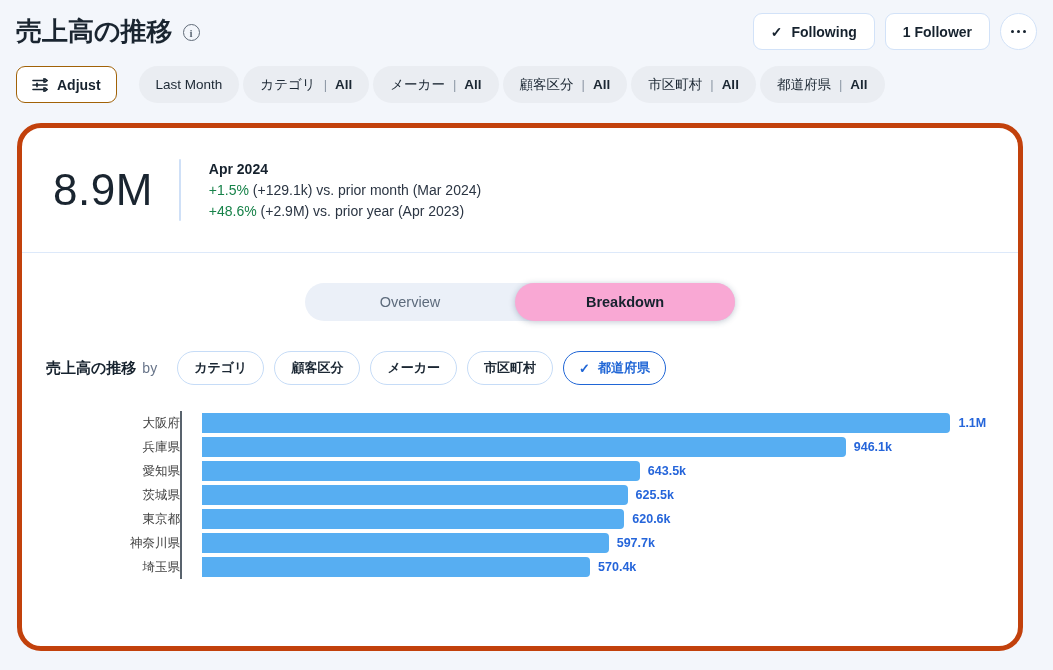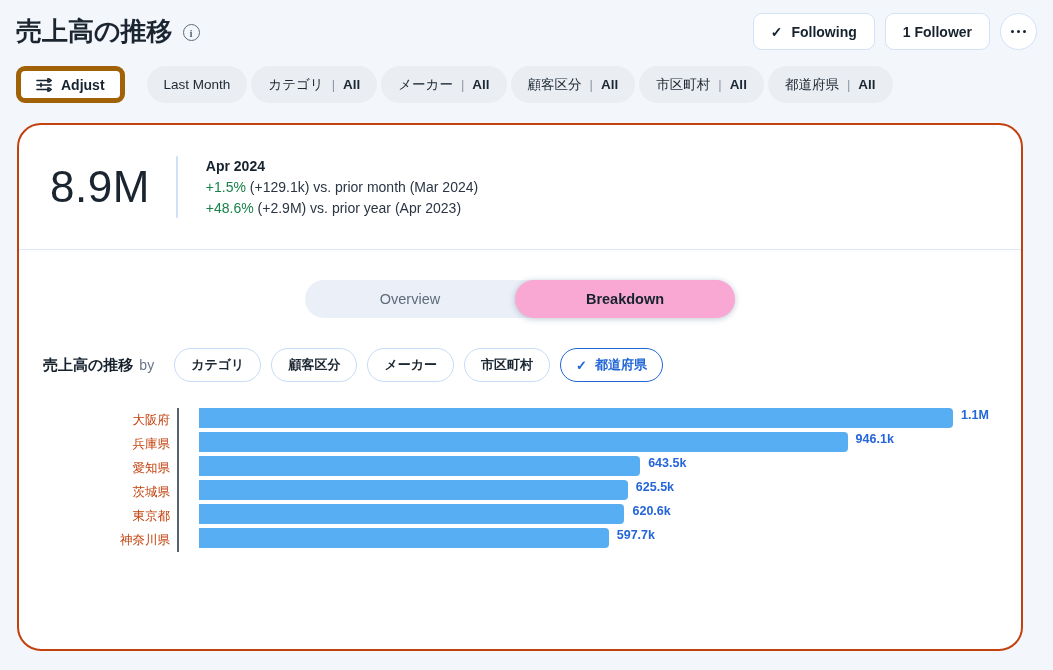--- a/index.html
+++ b/index.html
@@ -44,38 +44,38 @@
   .more-btn .dot { width:3.5px; height:3.5px; border-radius:50%; background:#16222e; }
 
   
   .filter-row {
     display:flex; align-items:center; gap:10px;
     padding:0 16px; margin-top:16px;
   }
   .adjust-btn {
     display:inline-flex; align-items:center; gap:9px;
     height:37px; padding:0 15px; margin-right:12px;
-    background:#fff; border:5px solid #a16207; border-radius:9px;
+    background:#fff; border:1px solid #a16207; border-radius:9px;
     font-size:14px; font-weight:700; color:#16222e;
     font-family:"Liberation Sans", sans-serif; cursor:pointer;
   }
   .filter-chip {
     height:37px; display:inline-flex; align-items:center; gap:8px;
     padding:0 17px; background:#eaedf2; border-radius:19px;
     font-size:13.5px; color:#1b2733; cursor:pointer; white-space:nowrap;
   }
   .chip-sep { color:#8e99a6; font-size:13px; }
   .chip-val { font-weight:700; }
 
   
   .card {
     width:1006px; height:528px;
     margin:20px 0 0 17px;
     background:#fff;
-    border:2px solid #c2410c;
+    border:5px solid #c2410c;
     border-radius:24px;
   }
   .kpi-section { display:flex; align-items:center; height:124px; padding-left:31px; }
   .kpi-value { font-size:44px; font-weight:400; color:#1a2530; letter-spacing:0.5px; }
   .kpi-divider { width:2px; height:62px; background:#cfe0f7; margin:0 28px 0 26px; border-radius:1px; }
   .kpi-details { font-size:14px; color:#2b3543; line-height:21px; }
   .kpi-period { font-weight:700; color:#16222e; }
   .delta-green { color:#178249; }
   .card-divider { height:1px; background:#dde9fa; }
 
@@ -105,26 +105,26 @@
     border:1px solid #c6dcf7; border-radius:17px; background:#fff;
     font-size:13px; font-weight:600; color:#1b2733; cursor:pointer; white-space:nowrap;
   }
   .by-chip.selected { border:1.5px solid #2066d6; color:#2066d6; padding:0 15px; }
   .by-chip .chk { font-size:13px; }
 
   
   .chart { margin:26px 24px 0 24px; }
   .bar-row { display:flex; align-items:center; height:24px; }
   .row-label {
-    width:134px; flex:none; text-align:right; padding-right:7px;
-    font-size:12.5px; color:#c2410c; white-space:nowrap;
+    width:134px; flex:none; text-align:right; 
+    font-size:12.5px; color:#404040; white-space:nowrap;
   }
   .plot {
     flex:1; height:100%; border-left:2px solid #59636d;
-    display:flex; min-width:0;padding-left:20px;
+    display:flex; align-items:center; min-width:0;padding-left:20px;
   }
   .bar { height:20px; border-radius:0 4px 4px 0; flex:none; }
   .val-label { margin-left:8px; font-size:12.5px; font-weight:600; color:#2565da; white-space:nowrap; }
 </style>
 </head>
 <body>
 
 <div class="header">
   <div class="title-wrap">
     <h1 class="page-title">売上高の推移</h1>
@@ -276,15 +276,22 @@
             <span class="val-label">620.6k</span>
           </div>
         </div>
         <div class="bar-row">
           <div class="row-label">神奈川県</div>
           <div class="plot">
             <div class="bar" style="width: 51.35%; background: rgb(87, 174, 242);"></div>
             <span class="val-label">597.7k</span>
           </div>
         </div>
+        <div class="bar-row">
+          <div class="row-label">埼玉県</div>
+          <div class="plot">
+            <div class="bar" style="width: 49%; background: rgb(87, 174, 242);"></div>
+            <span class="val-label">570.4k</span>
+          </div>
+        </div>
       </div>
   </div>
 </div>
 
 </body></html>

